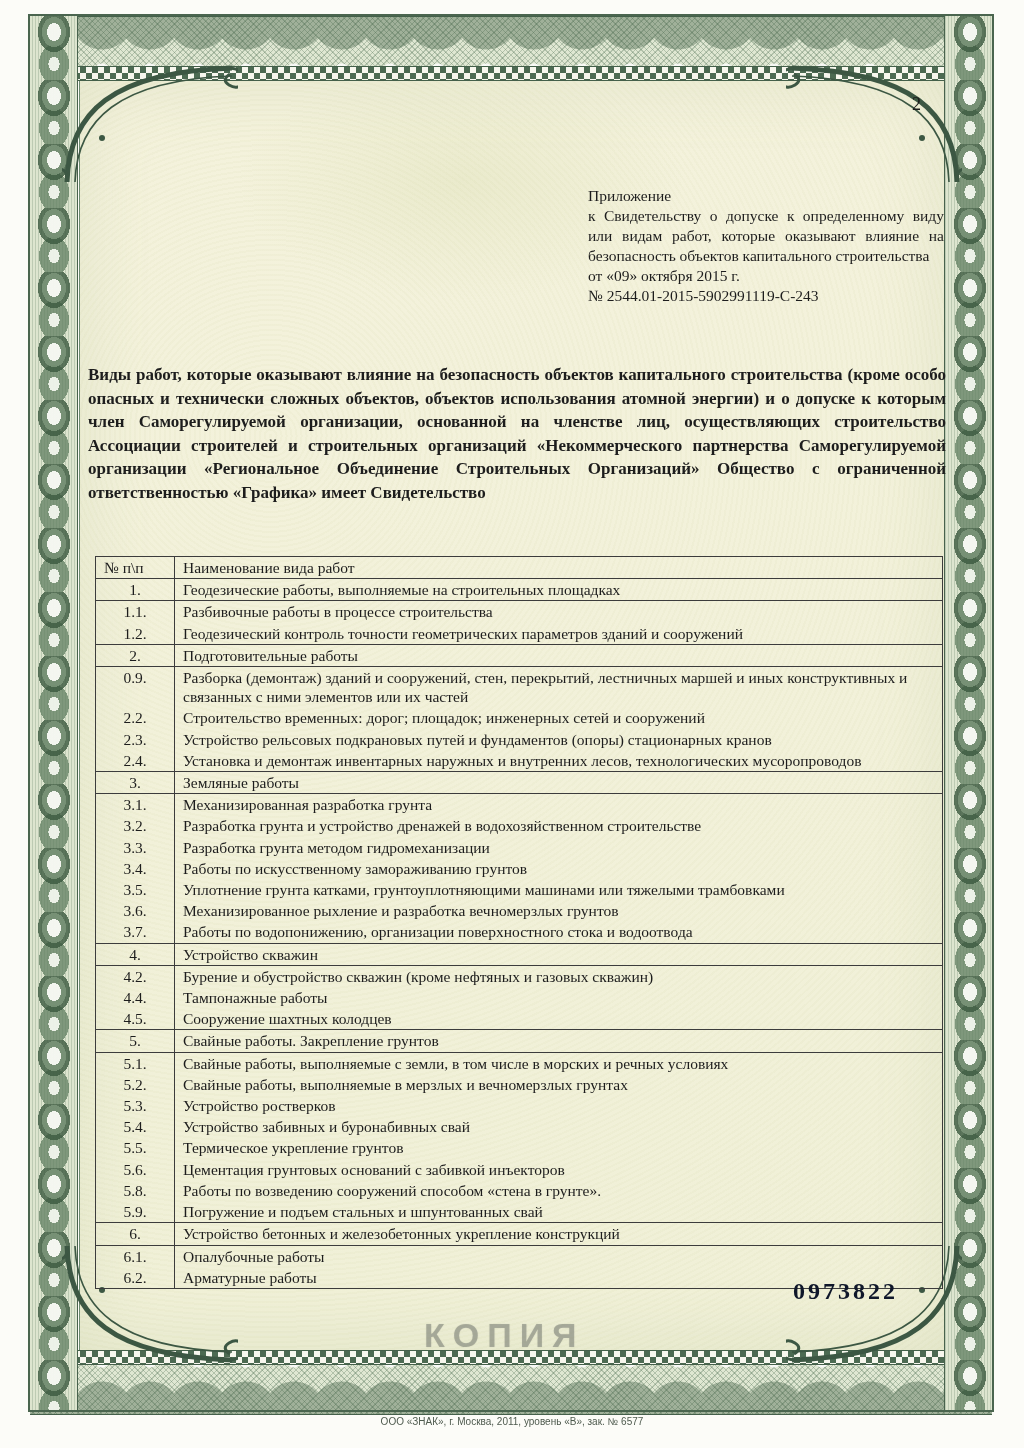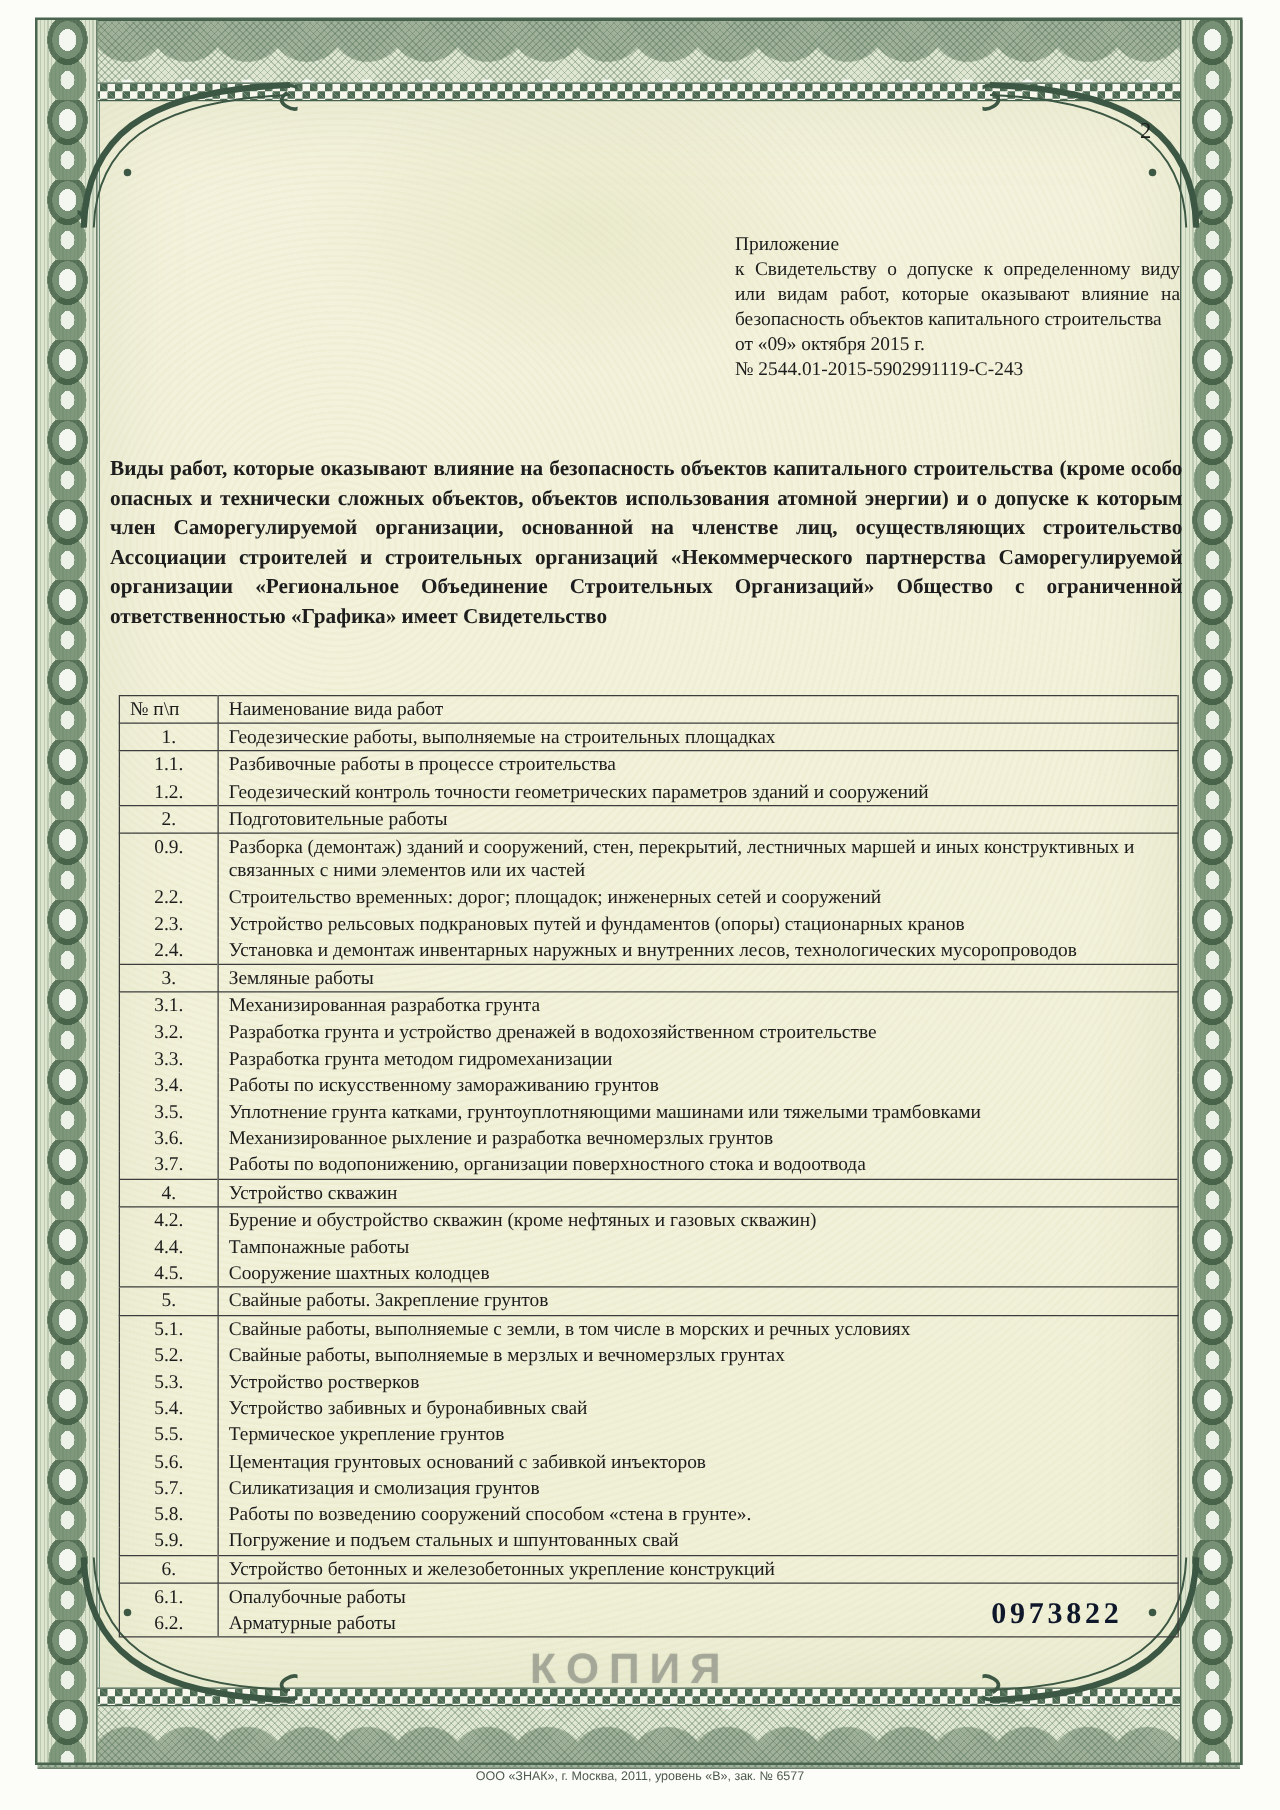--- a/index.html
+++ b/index.html
@@ -271,24 +271,20 @@
         </tr>
         <tr>
           <td class="c-num">5.5.</td>
           <td class="c-name">Термическое укрепление грунтов</td>
         </tr>
         <tr>
           <td class="c-num">5.6.</td>
           <td class="c-name">Цементация грунтовых оснований с забивкой инъекторов</td>
         </tr>
         <tr>
-          <td class="c-num">5.7.</td>
-          <td class="c-name">Силикатизация и смолизация грунтов</td>
-        </tr>
-        <tr>
           <td class="c-num">5.8.</td>
           <td class="c-name">Работы по возведению сооружений способом «стена в грунте».</td>
         </tr>
         <tr>
           <td class="c-num">5.9.</td>
           <td class="c-name">Погружение и подъем стальных и шпунтованных свай</td>
         </tr>
         <tr class="sec">
           <td class="c-num">6.</td>
           <td class="c-name">Устройство бетонных и железобетонных укрепление конструкций</td>

